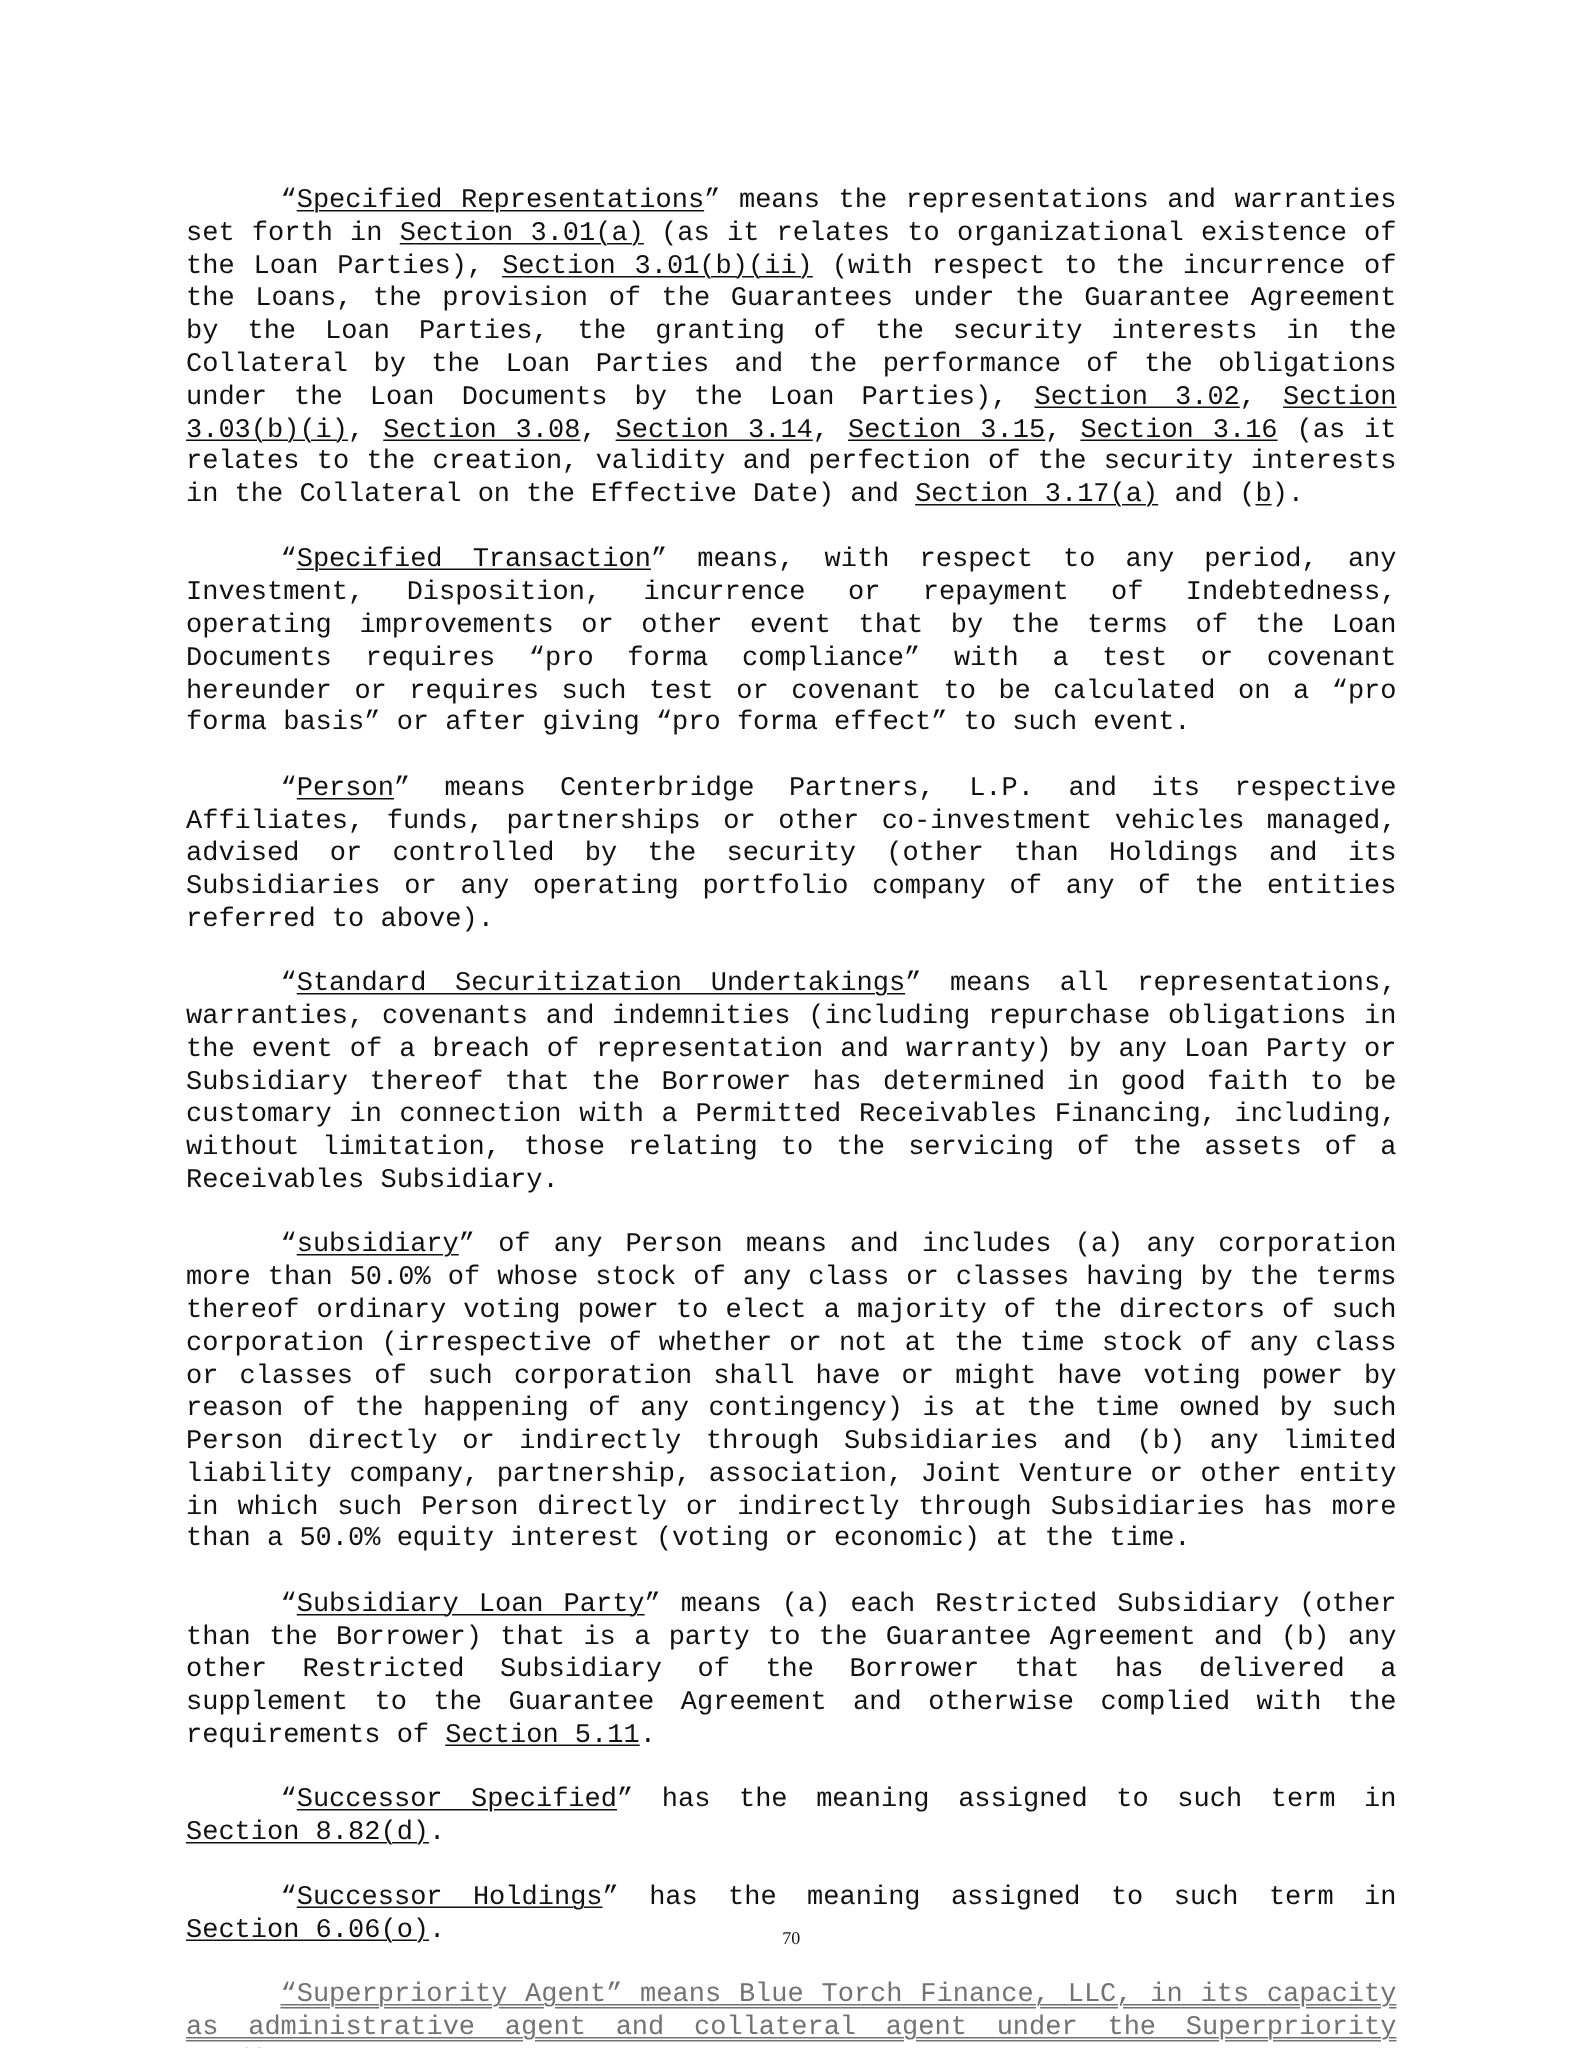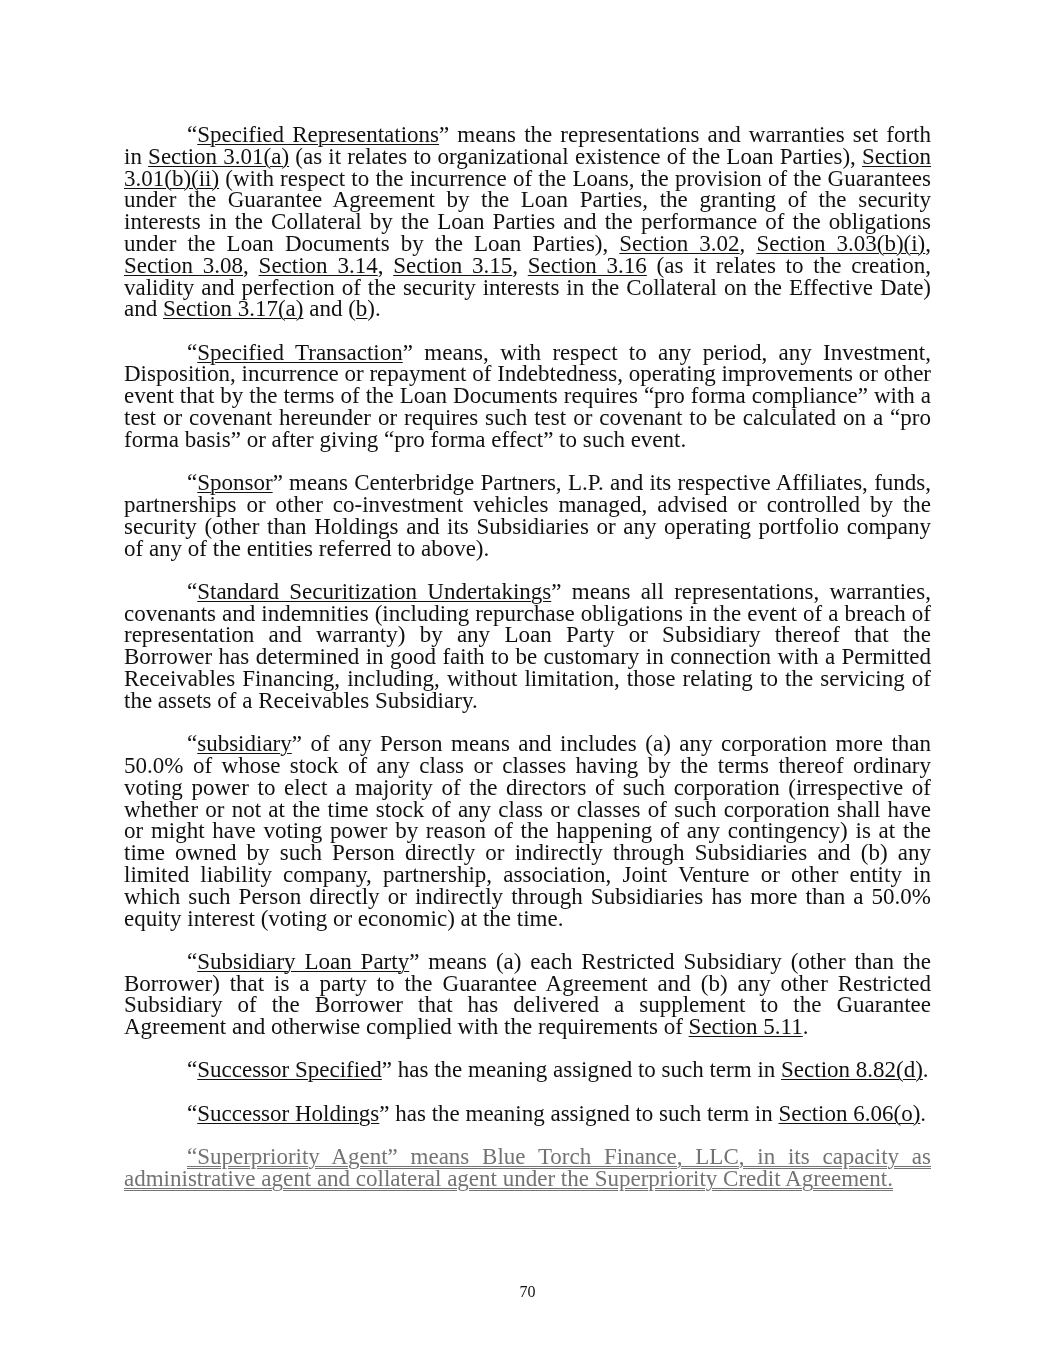--- a/index.html
+++ b/index.html
@@ -15,55 +15,56 @@
       font-family: "Liberation Serif", "DejaVu Serif", serif;
       color: #111111;
     }
     .page {
       position: absolute;
       left: 124px;
       top: 124px;
       width: 807px;
     }
     .para {
-      font-size: 23px;
+      font-size: 18px;
       line-height: 21.8px;
       text-align: justify;
       text-indent: 63px;
       margin: 0 0 21.5px 0;
+      font-family: Liberation Mono, monospace;
     }
     .u {
       text-decoration: underline;
       text-decoration-thickness: 1px;
       text-underline-offset: 2px;
     }
     .inserted {
       color: #737373;
       text-decoration: underline double;
       text-decoration-thickness: 1px;
       text-underline-offset: 2px;
     }
     .page-number {
       position: absolute;
       top: 1282px;
       left: 0;
       width: 1055px;
       text-align: center;
-      font-size: 16px;
+      font-size: 12px;
       line-height: 20px;
     }
   </style>
 </head>
 <body>
 
 <div class="page">
   <div id="definitions">
       <p class="para"><span>“</span><span class="u">Specified Representations</span><span>” means the representations and warranties set forth in </span><span class="u">Section 3.01(a)</span><span> (as it relates to organizational existence of the Loan Parties), </span><span class="u">Section 3.01(b)(ii)</span><span> (with respect to the incurrence of the Loans, the provision of the Guarantees under the Guarantee Agreement by the Loan Parties, the granting of the security interests in the Collateral by the Loan Parties and the performance of the obligations under the Loan Documents by the Loan Parties), </span><span class="u">Section 3.02</span><span>, </span><span class="u">Section 3.03(b)(i)</span><span>, </span><span class="u">Section 3.08</span><span>, </span><span class="u">Section 3.14</span><span>, </span><span class="u">Section 3.15</span><span>, </span><span class="u">Section 3.16</span><span> (as it relates to the creation, validity and perfection of the security interests in the Collateral on the Effective Date) and </span><span class="u">Section 3.17(a)</span><span> and (</span><span class="u">b</span><span>).</span></p>
       <p class="para"><span>“</span><span class="u">Specified Transaction</span><span>” means, with respect to any period, any Investment, Disposition, incurrence or repayment of Indebtedness, operating improvements or other event that by the terms of the Loan Documents requires “pro forma compliance” with a test or covenant hereunder or requires such test or covenant to be calculated on a “pro forma basis” or after giving “pro forma effect” to such event.</span></p>
-      <p class="para"><span>“</span><span class="u">Sponsor</span><span>” means Centerbridge Partners, L.P. and its respective Affiliates, funds, partnerships or other co-investment vehicles managed, advised or controlled by the security (other than Holdings and its Subsidiaries or any operating portfolio company of any of the entities referred to above).</span></p>
+      <p class="para"><span>“</span><span class="u">Person</span><span>” means Centerbridge Partners, L.P. and its respective Affiliates, funds, partnerships or other co-investment vehicles managed, advised or controlled by the security (other than Holdings and its Subsidiaries or any operating portfolio company of any of the entities referred to above).</span></p>
       <p class="para"><span>“</span><span class="u">Standard Securitization Undertakings</span><span>” means all representations, warranties, covenants and indemnities (including repurchase obligations in the event of a breach of representation and warranty) by any Loan Party or Subsidiary thereof that the Borrower has determined in good faith to be customary in connection with a Permitted Receivables Financing, including, without limitation, those relating to the servicing of the assets of a Receivables Subsidiary.</span></p>
       <p class="para"><span>“</span><span class="u">subsidiary</span><span>” of any Person means and includes (a) any corporation more than 50.0% of whose stock of any class or classes having by the terms thereof ordinary voting power to elect a majority of the directors of such corporation (irrespective of whether or not at the time stock of any class or classes of such corporation shall have or might have voting power by reason of the happening of any contingency) is at the time owned by such Person directly or indirectly through Subsidiaries and (b) any limited liability company, partnership, association, Joint Venture or other entity in which such Person directly or indirectly through Subsidiaries has more than a 50.0% equity interest (voting or economic) at the time.</span></p>
       <p class="para"><span>“</span><span class="u">Subsidiary Loan Party</span><span>” means (a) each Restricted Subsidiary (other than the Borrower) that is a party to the Guarantee Agreement and (b)&nbsp;any other Restricted Subsidiary of the Borrower that has delivered a supplement to the Guarantee Agreement and otherwise complied with the requirements of </span><span class="u">Section 5.11</span><span>.</span></p>
       <p class="para"><span>“</span><span class="u">Successor Specified</span><span>” has the meaning assigned to such term in </span><span class="u">Section 8.82(d)</span><span>.</span></p>
       <p class="para"><span>“</span><span class="u">Successor Holdings</span><span>” has the meaning assigned to such term in </span><span class="u">Section 6.06(o)</span><span>.</span></p>
       <p class="para"><span class="inserted">“Superpriority Agent” means Blue Torch Finance, LLC, in its capacity as administrative agent and collateral agent under the Superpriority Credit Agreement.</span></p>
     </div>
 </div>
 
 <div class="page-number">70</div>

